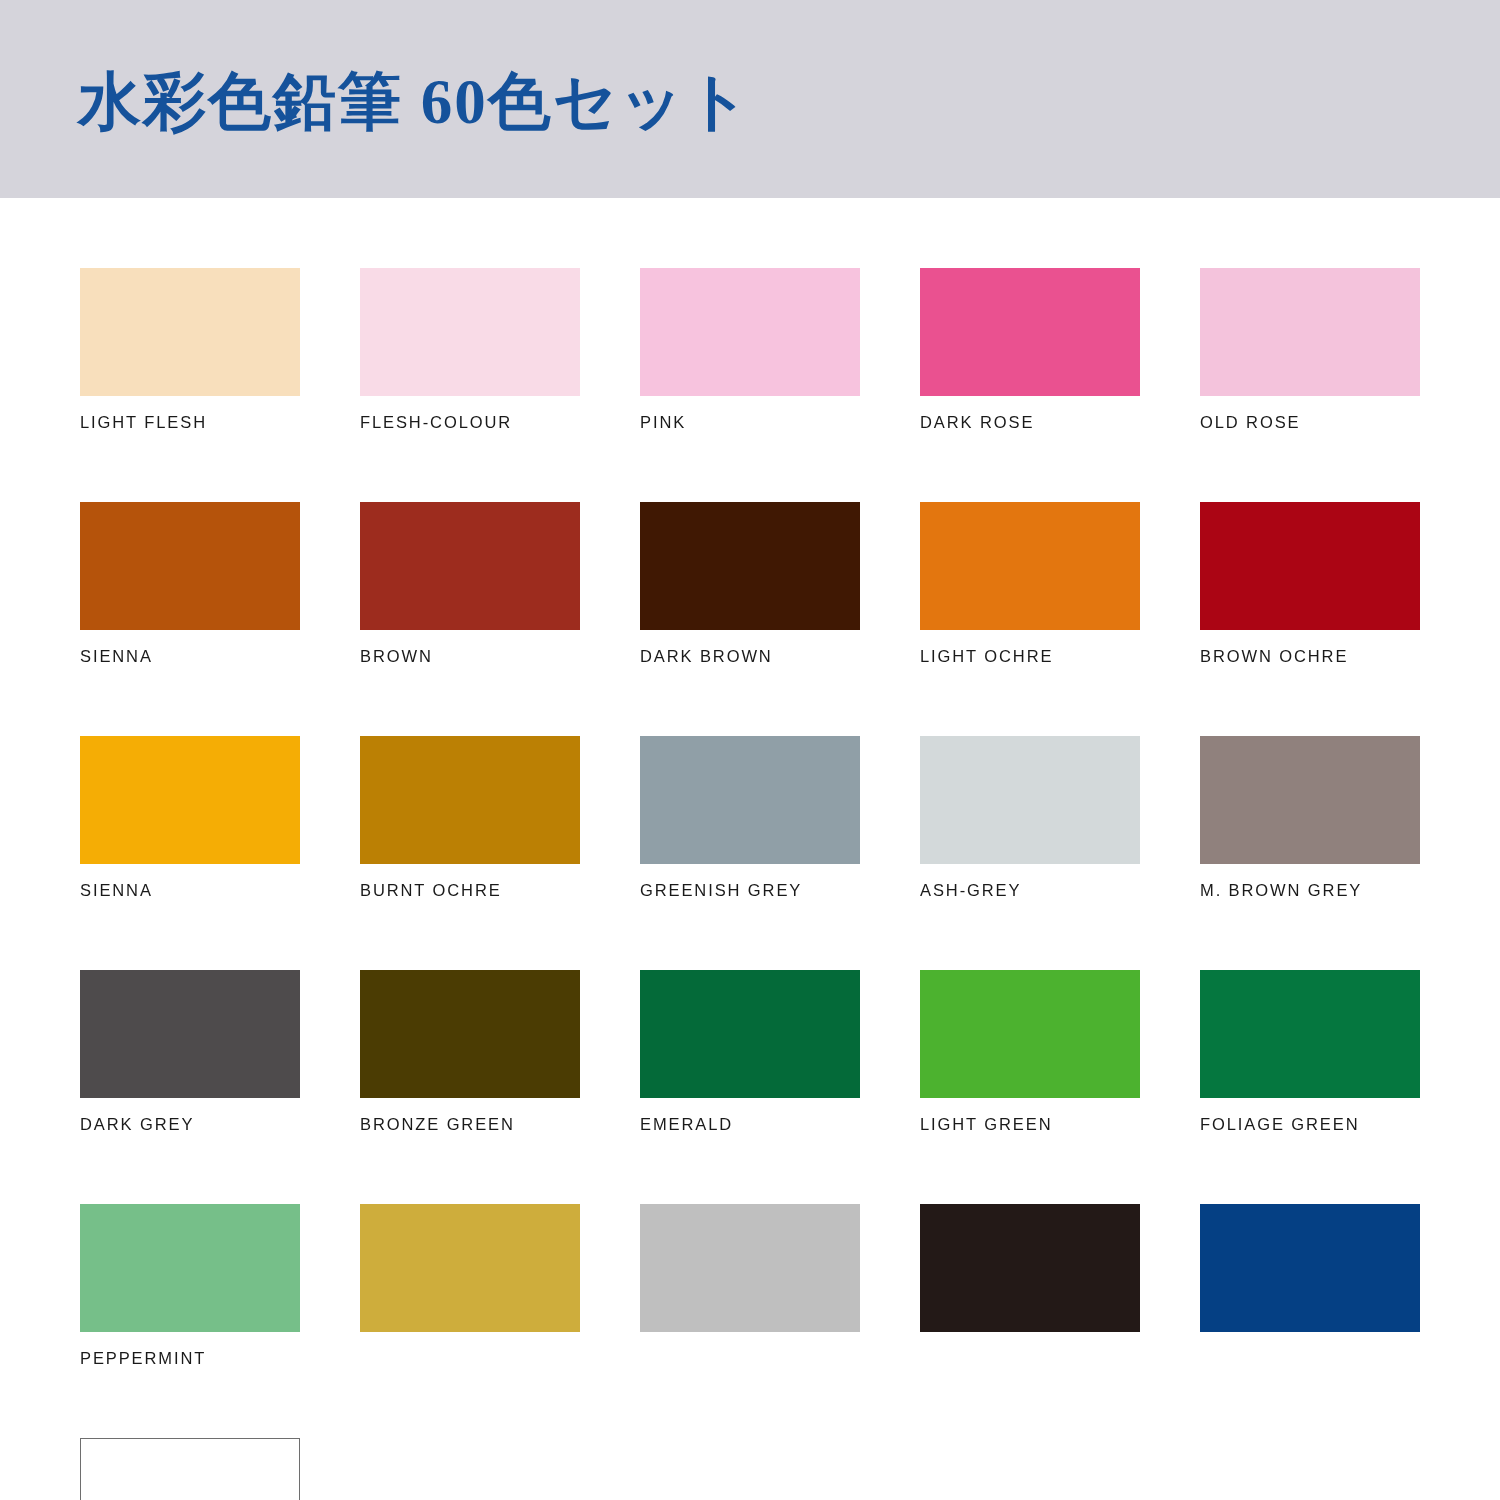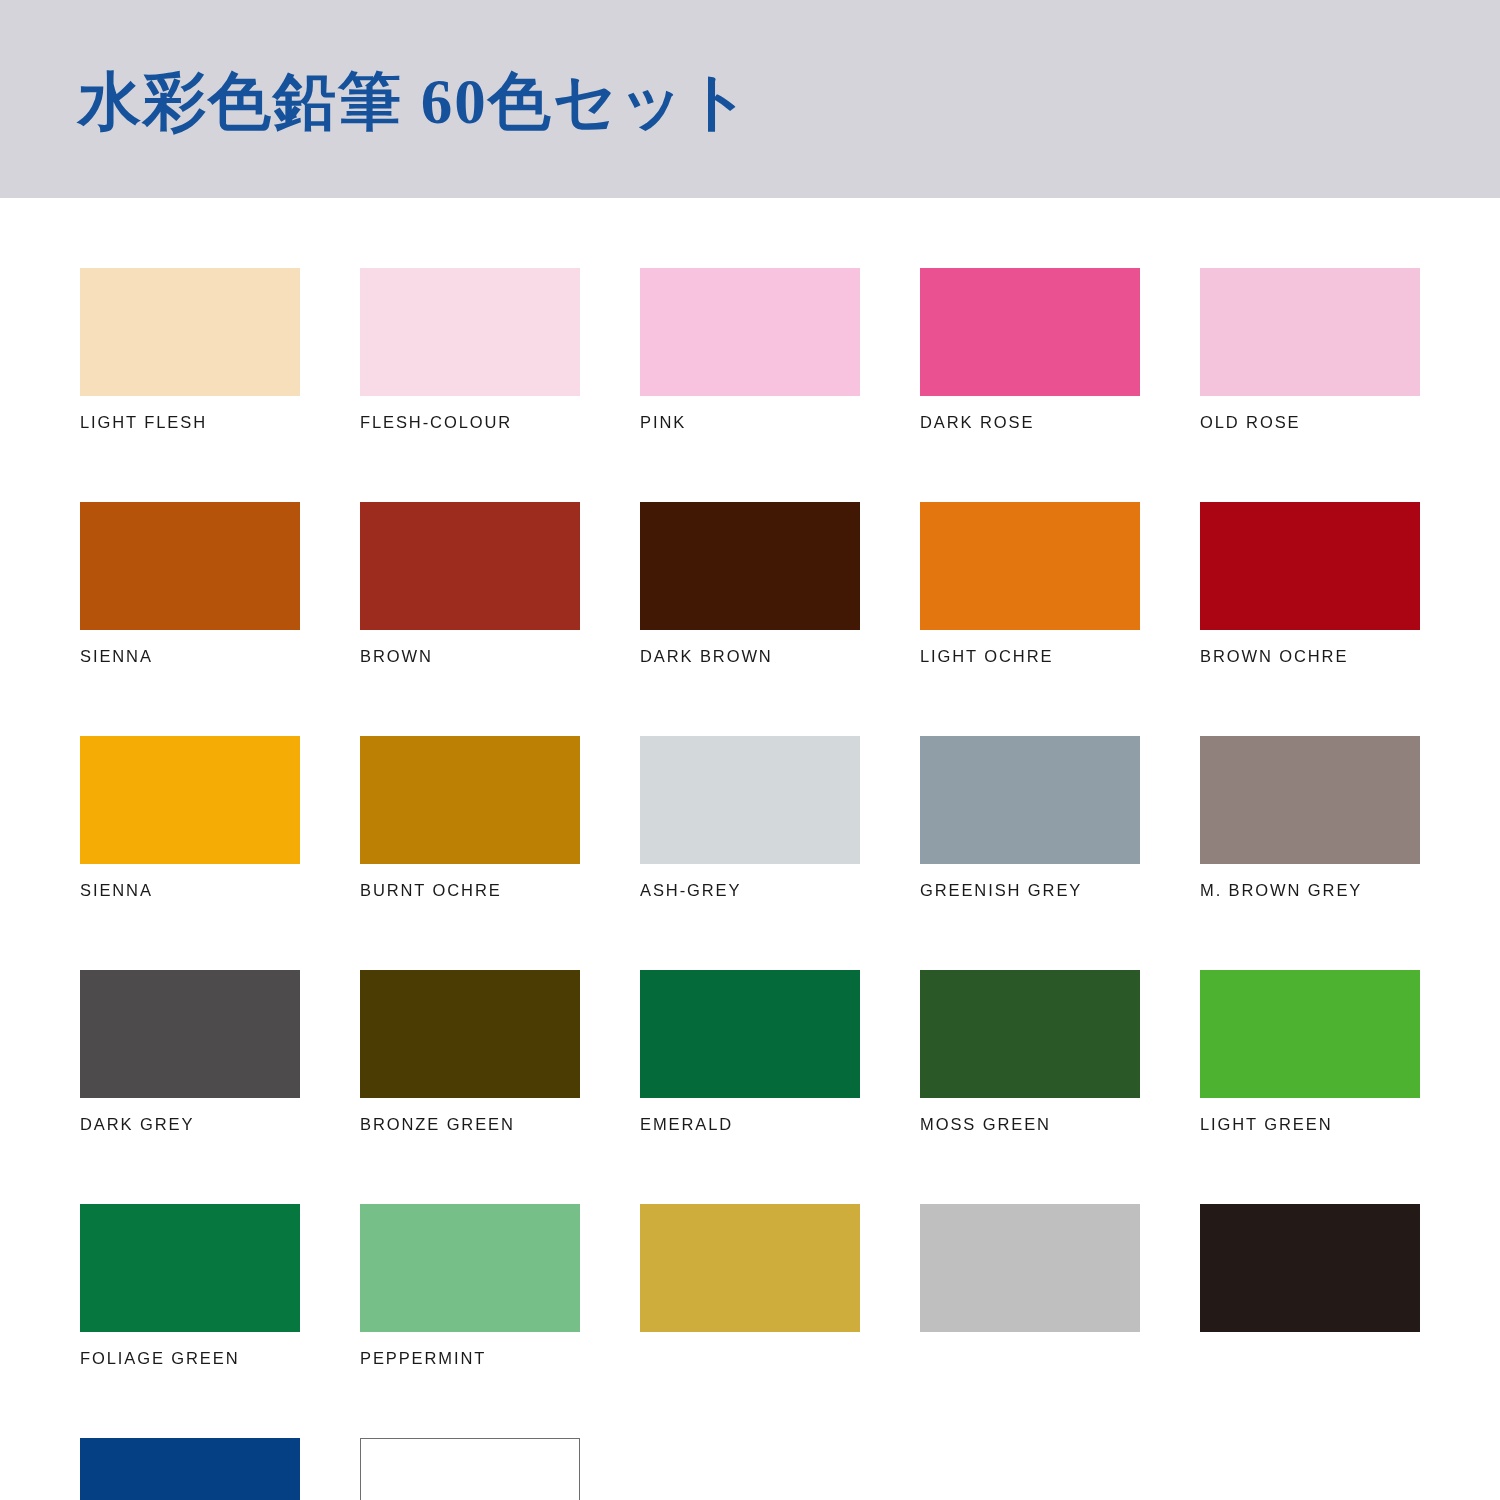--- a/index.html
+++ b/index.html
@@ -127,46 +127,42 @@
       </div>
       <div class="cell">
         <div class="chip" style="background: rgb(245, 173, 5);"></div>
         <div class="cell-label" style="color: rgb(26, 26, 26);">SIENNA</div>
       </div>
       <div class="cell">
         <div class="chip" style="background: rgb(187, 128, 4);"></div>
         <div class="cell-label" style="color: rgb(26, 26, 26);">BURNT OCHRE</div>
       </div>
       <div class="cell">
+        <div class="chip" style="background: rgb(144, 159, 167);"></div>
+        <div class="cell-label" style="color: rgb(26, 26, 26);">GREENISH GREY</div>
+      </div>
+      <div class="cell">
         <div class="chip" style="background: rgb(211, 217, 218);"></div>
         <div class="cell-label" style="color: rgb(26, 26, 26);">ASH-GREY</div>
-      </div>
-      <div class="cell">
-        <div class="chip" style="background: rgb(144, 159, 167);"></div>
-        <div class="cell-label" style="color: rgb(26, 26, 26);">GREENISH GREY</div>
       </div>
       <div class="cell">
         <div class="chip" style="background: rgb(144, 129, 125);"></div>
         <div class="cell-label" style="color: rgb(26, 26, 26);">M. BROWN GREY</div>
       </div>
       <div class="cell">
         <div class="chip" style="background: rgb(78, 75, 76);"></div>
         <div class="cell-label" style="color: rgb(26, 26, 26);">DARK GREY</div>
       </div>
       <div class="cell">
         <div class="chip" style="background: rgb(75, 60, 3);"></div>
         <div class="cell-label" style="color: rgb(26, 26, 26);">BRONZE GREEN</div>
       </div>
       <div class="cell">
         <div class="chip" style="background: rgb(4, 106, 57);"></div>
         <div class="cell-label" style="color: rgb(26, 26, 26);">EMERALD</div>
-      </div>
-      <div class="cell">
-        <div class="chip" style="background: rgb(43, 88, 39);"></div>
-        <div class="cell-label" style="color: rgb(26, 26, 26);">MOSS GREEN</div>
       </div>
       <div class="cell">
         <div class="chip" style="background: rgb(76, 178, 47);"></div>
         <div class="cell-label" style="color: rgb(26, 26, 26);">LIGHT GREEN</div>
       </div>
       <div class="cell">
         <div class="chip" style="background: rgb(5, 119, 63);"></div>
         <div class="cell-label" style="color: rgb(26, 26, 26);">FOLIAGE GREEN</div>
       </div>
       <div class="cell">

